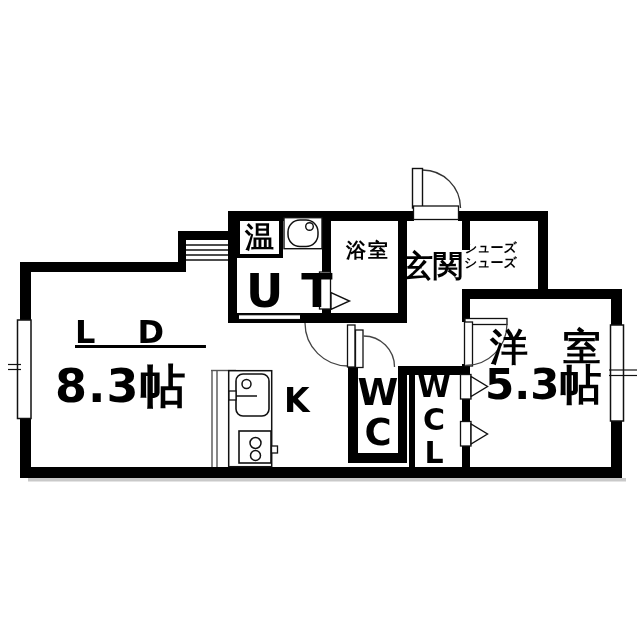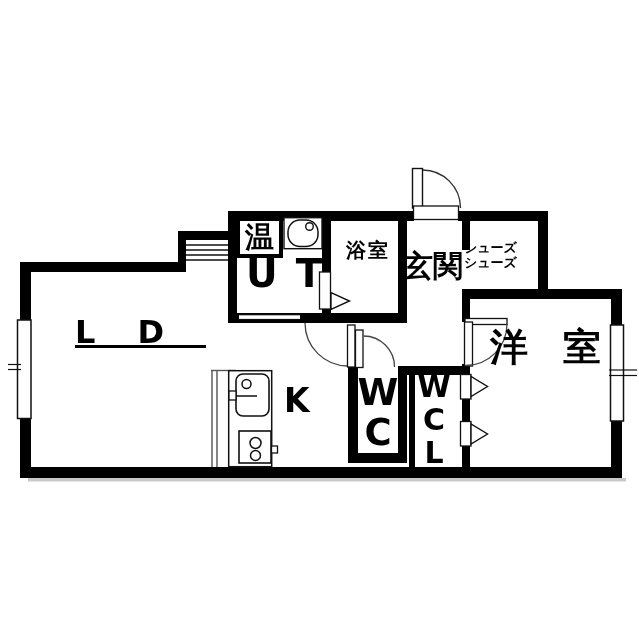--- a/index.html
+++ b/index.html
@@ -15,21 +15,21 @@
     position:absolute;
     color:#000;
     font-weight:bold;
     white-space:pre;
     line-height:1;
   }
   .lbl-ld1{left:75px;top:316px;font-size:32px;letter-spacing:42px;text-decoration:underline;}
   .lbl-ld2{left:55px;top:363px;font-size:46px;letter-spacing:1px;}
   .lbl-k{left:284px;top:384px;font-size:33px;}
   .lbl-k2{left:278px;top:408px;font-size:32px;letter-spacing:-1px;}
-  .lbl-ut{left:246px;top:254px;font-size:39px;letter-spacing:18px;}
+  .lbl-ut{left:246px;top:268px;font-size:46px;letter-spacing:18px;}
   .box-onsui{
     position:absolute;left:236px;top:217px;width:47px;height:41px;
     border:4px solid #000;box-sizing:border-box;
     display:flex;align-items:center;justify-content:center;
     font-size:29px;font-weight:bold;color:#000;background:#fff;
   }
   .lbl-bath{left:346px;top:242px;font-size:20px;letter-spacing:2px;font-family:Liberation Mono, monospace;}
   .lbl-genkan{left:403px;top:251px;font-size:30px;}
   .shoes{
     position:absolute;left:464px;top:240px;width:80px;
@@ -156,20 +156,21 @@
     </g>
 
     <g>
       <rect x="284" y="217.7" width="38" height="31" fill="#ffffff" stroke="#111" stroke-width="1.4"></rect>
       <rect x="288" y="220" width="30" height="26.5" rx="12" fill="#ffffff" stroke="#111" stroke-width="1.5"></rect>
       <circle cx="309.5" cy="226.5" r="3.8" fill="#ffffff" stroke="#111" stroke-width="1.4"></circle>
     </g>
   </svg>
 
   <div class="lbl lbl-ld1">LD</div>
+  <div class="lbl lbl-ld2">8.3帖</div>
 
   <div class="lbl lbl-k">K</div>
 
   <div class="lbl lbl-ut">UT</div>
 
   <div class="box-onsui">
     <span>温</span>
   </div>
 
   <div class="lbl lbl-bath">浴室</div>
@@ -186,14 +187,15 @@
     <div>C</div>
   </div>
 
   <div class="col-wcl">
     <div>W</div>
     <div>C</div>
     <div>L</div>
   </div>
 
   <div class="lbl lbl-yo">洋室</div>
+  <div class="lbl lbl-yo2">5.3帖</div>
 
 </div>
 
 </body></html>

